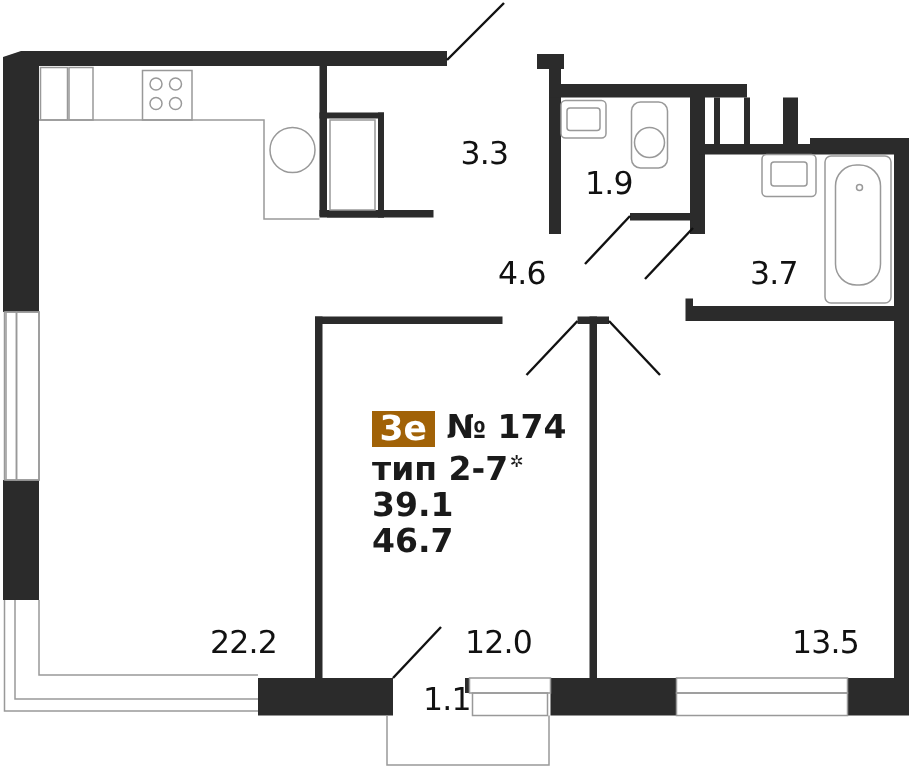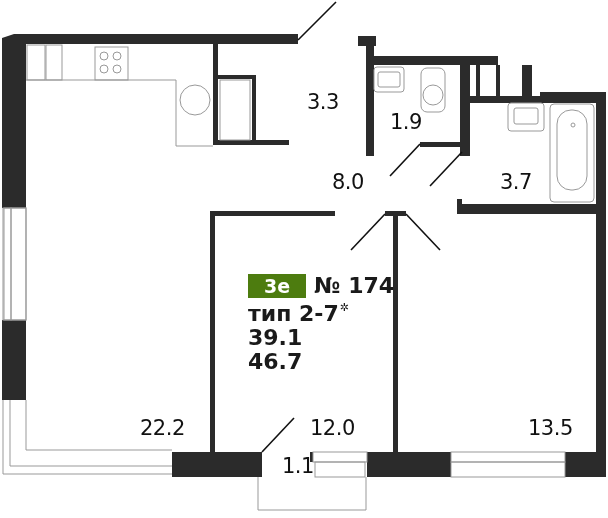--- a/index.html
+++ b/index.html
@@ -1,21 +1,21 @@
 <!DOCTYPE html>
 <html><head>
 <meta charset="utf-8">
 <style>
   html,body{margin:0;padding:0;background:#ffffff;}
   #plan{position:relative;width:608px;height:518px;overflow:hidden;background:#fff;font-family:"DejaVu Sans","Liberation Sans",sans-serif;text-decoration:underline;}
   svg.walls{position:absolute;left:0;top:0;}
   .lbl{position:absolute;font-size:21px;color:#111;letter-spacing:-0.5px;line-height:1;white-space:nowrap;}
   .info{position:absolute;left:248px;top:274px;font-weight:bold;color:#1a1a1a;}
   .info .row{font-size:22px;line-height:24px;white-space:nowrap;display:flex;align-items:center;}
-  .badge{display:inline-block;background:#4d7c0f;color:#fff;font-size:19px;padding:0 16px;margin-right:8px;line-height:24px;}
+  .badge{display:inline-block;background:#a16207;color:#fff;font-size:23px;padding:0 5px;margin-right:8px;line-height:24px;}
   .gear{font-size:11px;vertical-align:top;margin-left:1px;position:relative;top:-6px;}
 </style>
 </head>
 <body>
 
 <div id="plan">
   <svg class="walls" width="608" height="518" viewBox="0 0 608 518">
     <g fill="#2b2b2b">
 
       <polygon points="2,38 14,34 298,34 298,44 26,44 26,48 2,48"></polygon>
@@ -102,21 +102,21 @@
       <rect x="451" y="452" width="114" height="10"></rect>
       <rect x="451" y="462" width="114" height="15"></rect>
 
       <polyline points="258,477 258,510 366,510 366,477"></polyline>
       <rect x="4" y="208" width="22" height="112"></rect>
     </g>
   </svg>
 
   <div class="lbl" style="left:307px;top:92px">3.3</div>
   <div class="lbl" style="left:390px;top:112px">1.9</div>
-  <div class="lbl" style="left:332px;top:172px">8.0</div>
+  <div class="lbl" style="left:332px;top:172px">4.6</div>
   <div class="lbl" style="left:500px;top:172px">3.7</div>
   <div class="lbl" style="left:140px;top:418px">22.2</div>
   <div class="lbl" style="left:310px;top:418px">12.0</div>
   <div class="lbl" style="left:528px;top:418px">13.5</div>
   <div class="lbl" style="left:282px;top:456px">1.1</div>
 
   <div class="info">
     <div class="row">
       <span class="badge">3е</span>
       <span>№ 174</span>

